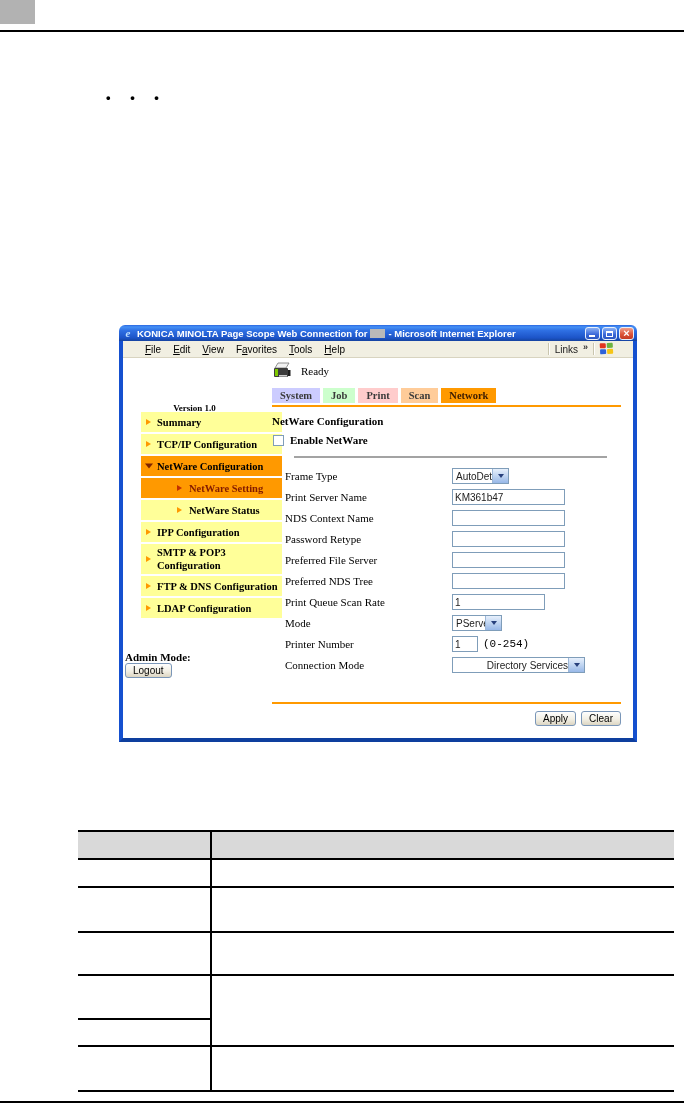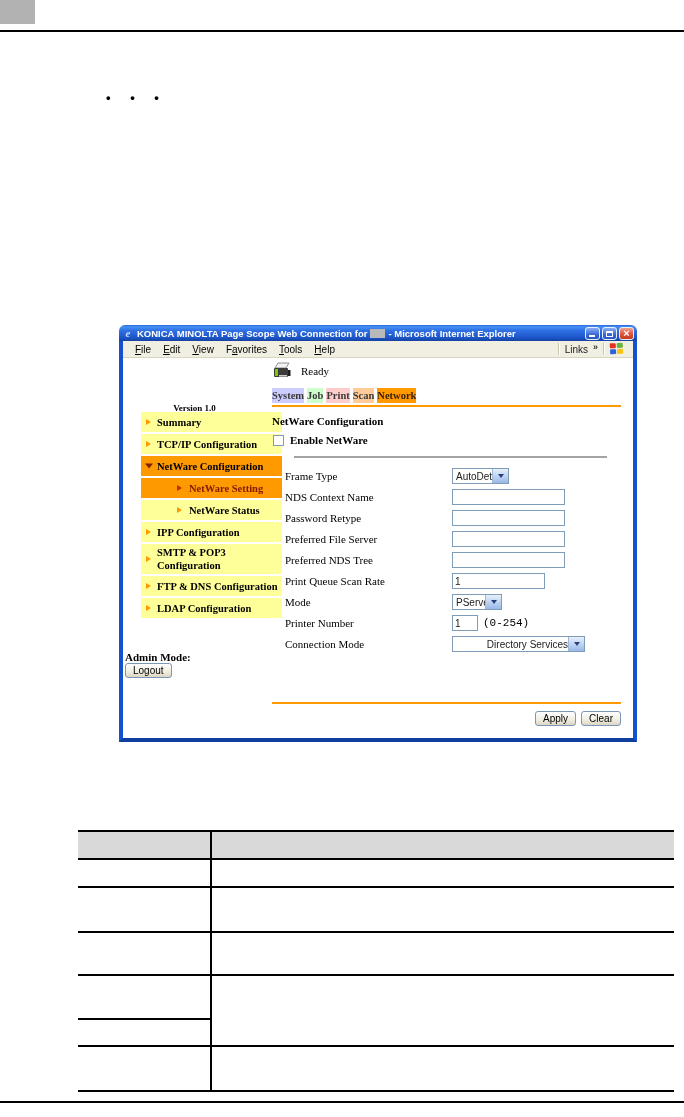--- a/index.html
+++ b/index.html
@@ -22,21 +22,21 @@
   .win-controls{display:flex;gap:2px;}
   .wbtn{width:15px;height:13px;border:1px solid #e9f0fb;border-radius:3px;position:relative;box-sizing:border-box;}
   .wbtn.min,.wbtn.max{background:linear-gradient(180deg,#8ab0f4,#3967d8 60%,#2a55c0);}
   .wbtn.close{background:linear-gradient(180deg,#f0a08c,#dd553a 55%,#c43a22);}
   .wbtn.min::after{content:"";position:absolute;left:3px;bottom:2px;width:6px;height:2px;background:#fff;}
   .wbtn.max::after{content:"";position:absolute;left:3px;top:3px;width:7px;height:6px;border:1px solid #fff;border-top-width:2px;box-sizing:border-box;}
   .wbtn.close::after{content:"\00d7";position:absolute;left:0;right:0;top:-1px;text-align:center;color:#fff;font:bold 11px "Liberation Sans",sans-serif;}
 
   .body-frame{position:absolute;left:0;top:16px;width:518px;height:401px;box-sizing:border-box;background:#fff;
     border-left:4px solid #1550cf;border-right:4px solid #1550cf;border-bottom:4px solid #0e3f9e;}
-  .menubar{height:17px;background:#f1efe2;border-bottom:1px solid #d8d4c0;display:flex;align-items:center;padding:0 6px;box-sizing:border-box;font:10px "Liberation Sans",sans-serif;}
+  .menubar{height:17px;background:#f1efe2;border-bottom:1px solid #d8d4c0;display:flex;align-items:center;padding:0 16px;box-sizing:border-box;font:10px "Liberation Sans",sans-serif;}
   .menu-item{padding:1px 6px;color:#000;}
   .menubar-right{margin-left:auto;display:flex;align-items:center;gap:5px;padding-right:2px;}
   .vsep{width:1px;height:12px;background:#c9c5ae;border-right:1px solid #fff;}
   .links-label{color:#222;}
   .chev{font:bold 9px "Liberation Sans",sans-serif;color:#333;position:relative;top:-2px;}
   .win-flag{width:15px;height:13px;display:grid;grid-template-columns:6px 6px;grid-template-rows:5px 5px;gap:1px;transform:rotate(-3deg);}
   .win-flag span{border-radius:1px;}
   .wf-r{background:#e2351f;} .wf-g{background:#6db33f;} .wf-b{background:#2e62d9;} .wf-y{background:#f6c516;}
 
   .client{position:relative;width:510px;height:380px;background:#fff;overflow:hidden;}
@@ -57,21 +57,21 @@
   .admin-label{position:absolute;left:2px;top:293px;font:bold 11px "Liberation Serif",serif;}
   .xp-btn{font:10px "Liberation Sans",sans-serif;color:#000;background:linear-gradient(180deg,#fefefe,#f2efe4 55%,#dcd5c2);
     border:1px solid #7a96b8;border-radius:3px;padding:1px 7px;cursor:default;}
   .logout{position:absolute;left:2px;top:305px;}
 
   
   .main{position:absolute;left:149px;top:0;width:352px;height:306px;}
   .status-line{position:absolute;left:0;top:4px;display:flex;align-items:center;gap:9px;}
   .status-text{font:11px "Liberation Serif",serif;}
   .tabs{position:absolute;left:0;top:30px;display:flex;gap:3px;}
-  .tab{height:15px;display:flex;align-items:center;padding:0 0;font:bold 10.5px "Liberation Serif",serif;color:#3a3a3a;}
+  .tab{height:15px;display:flex;align-items:center;padding:0 8px;font:bold 10.5px "Liberation Serif",serif;color:#3a3a3a;}
   .tab.active{color:#3d1c00;}
   .rule-orange{position:absolute;left:0;width:349px;height:2px;background:#ff9900;}
   .ro1{top:47px;} .ro2{top:344px;}
   .page-heading{position:absolute;left:0;top:57px;font:bold 11px "Liberation Serif",serif;}
   .enable-row{position:absolute;left:1px;top:76px;display:flex;align-items:center;gap:6px;}
   .checkbox{width:11px;height:11px;background:#fff;border:1px solid #7f9db9;box-sizing:border-box;}
   .enable-label{font:bold 11px "Liberation Serif",serif;}
   .rule-gray{position:absolute;left:22px;top:98px;width:313px;height:2px;background:#a3a3a3;}
   .form{position:absolute;left:0;top:110px;width:349px;}
   .frow{position:relative;height:16px;margin-bottom:5px;}
@@ -216,20 +216,24 @@
 
           <div class="form" id="form">
               <div class="frow">
                 <span class="flabel">Frame Type</span>
                 <span class="fctrl fakesel" style="width: 57px;">
                   <span class="val">AutoDetect</span>
                   <span class="arrow"></span>
                 </span>
               </div>
               <div class="frow">
+                <span class="flabel">Print Server Name</span>
+                <input class="fctrl" type="text" value="KM361b47" style="width: 113px;">
+              </div>
+              <div class="frow">
                 <span class="flabel">NDS Context Name</span>
                 <input class="fctrl" type="text" value="" style="width: 113px;">
               </div>
               <div class="frow">
                 <span class="flabel">Password Retype</span>
                 <input class="fctrl" type="text" value="" style="width: 113px;">
               </div>
               <div class="frow">
                 <span class="flabel">Preferred File Server</span>
                 <input class="fctrl" type="text" value="" style="width: 113px;">

